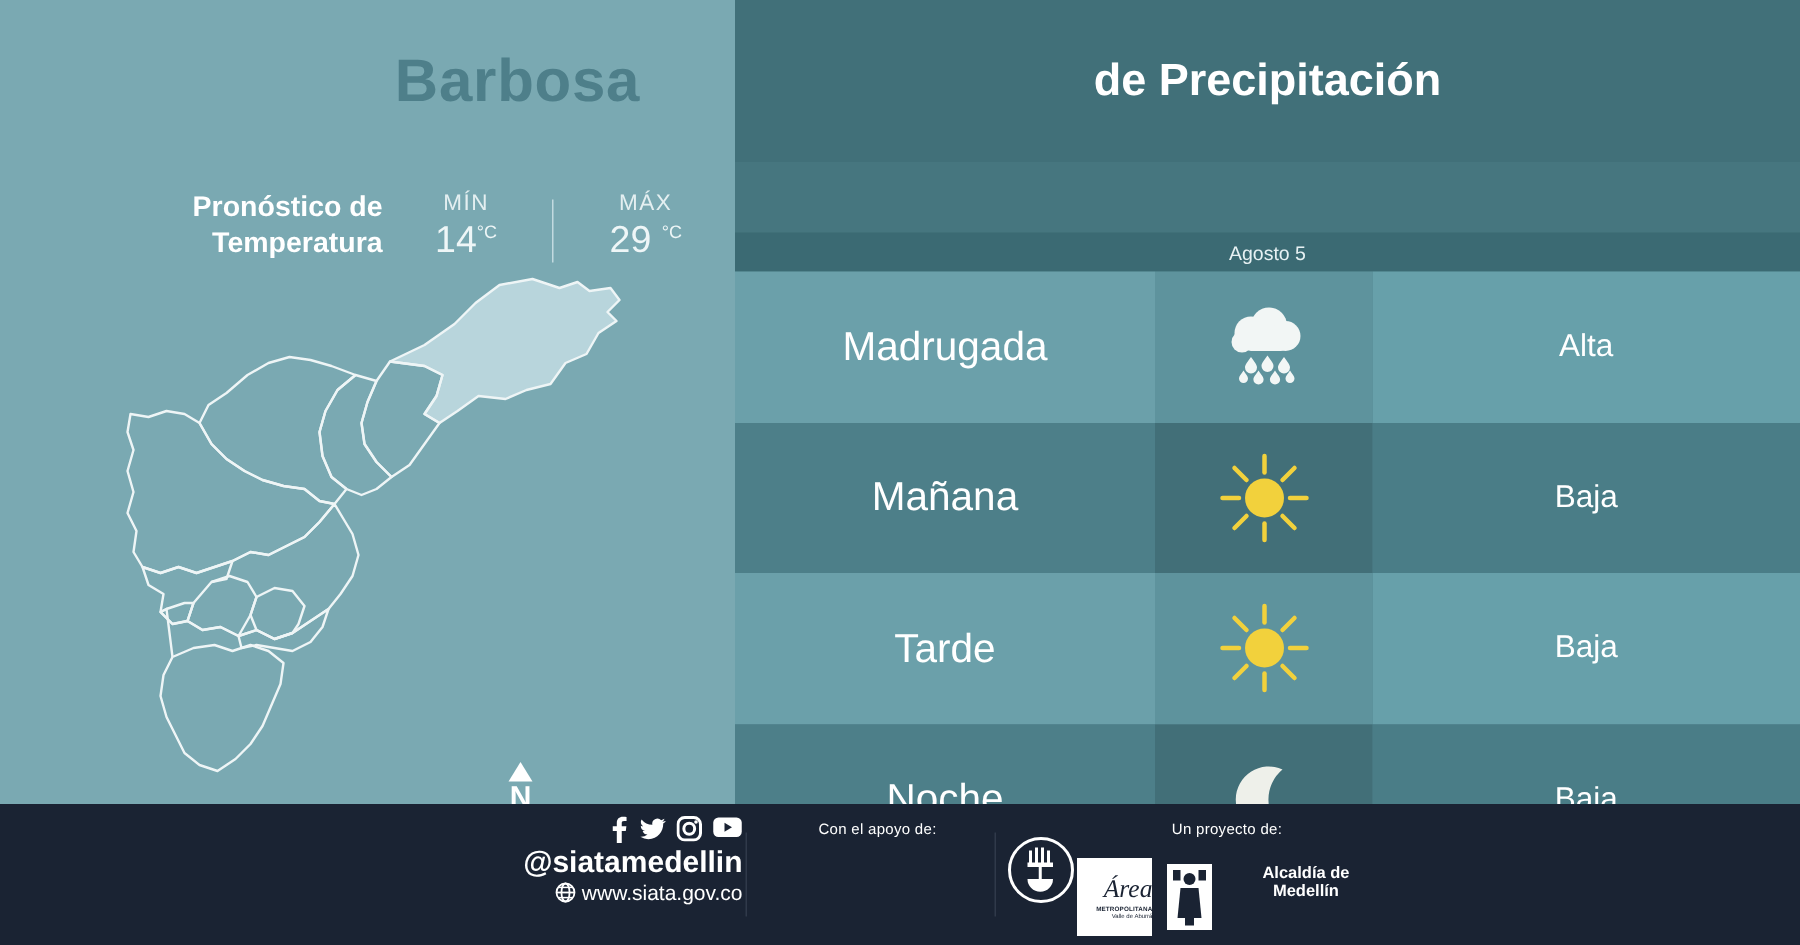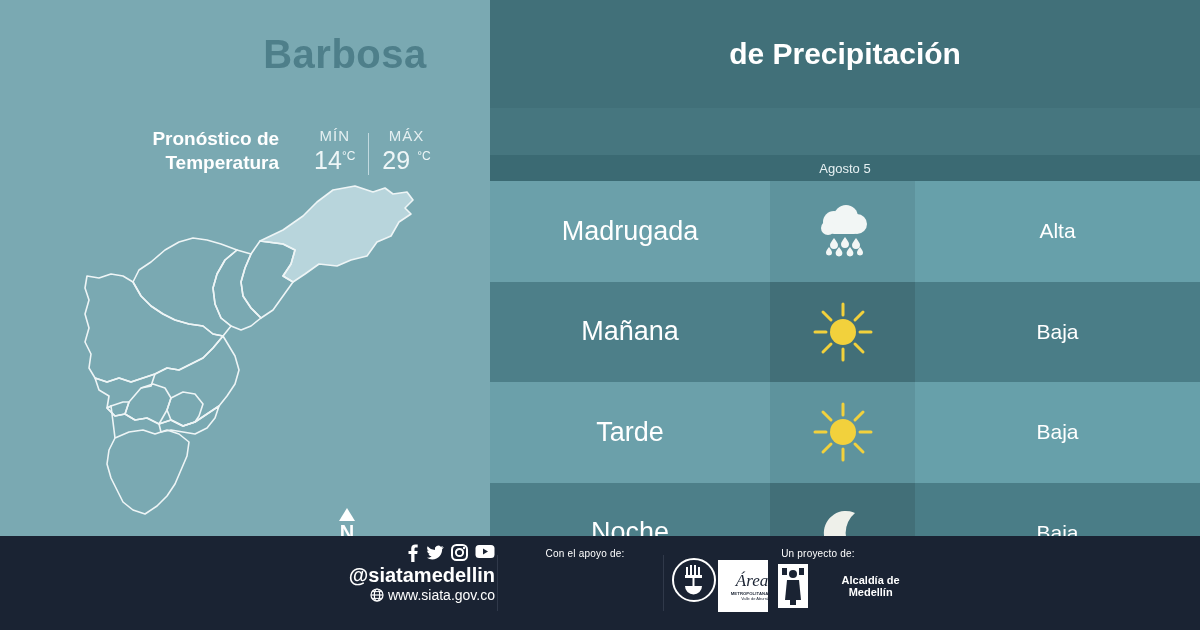--- a/index.html
+++ b/index.html
@@ -29,21 +29,21 @@
     color:#4e7f8a; font-size:40px; font-weight:bold; letter-spacing:.5px;
   }
   .temp-block{
     position:absolute; left:4px; top:116px; width:588px; height:70px;
     display:flex; align-items:center; justify-content:center; gap:22px;
   }
   .temp-title{
     color:#ffffff; font-size:19px; font-weight:bold; line-height:1.25;
     text-align:right;
   }
-  .temp-vals{ display:flex; align-items:flex-end; }
+  .temp-vals{ display:flex; align-items:flex-end;gap:24px; }
   .temp-col{ text-align:center; padding:0 13px; color:#eef6f7; }
   .temp-lbl{ font-size:15px; letter-spacing:1px; opacity:.92; }
   .temp-num{ font-size:25px; margin-top:2px; }
   .temp-num sup{ font-size:12px; vertical-align:super; }
   .temp-sep{ width:1px; height:42px; background:#cfe3e7; opacity:.85; margin-top:4px; }
 
   .map-wrap{ position:absolute; left:55px; top:178px; width:400px; height:350px; }
   .map-wrap svg{ width:100%; height:100%; display:block; }
   .north{
     position:absolute; left:272px; top:330px; width:40px; text-align:center;
@@ -88,37 +88,37 @@
   .footer{
     position:absolute; left:0; top:536px; width:1200px; height:94px;
     background:#1a2333; display:flex; align-items:center;
   }
   .f-social{ position:absolute; left:300px; top:8px; width:195px; text-align:right; color:#fff; }
   .f-icons{ display:flex; justify-content:flex-end; gap:7px; margin-bottom:2px; }
   .f-handle{ font-size:20px; font-weight:bold; line-height:1.15; }
   .f-web{ font-size:14px; display:flex; align-items:center; justify-content:flex-end; gap:4px; }
   .f-div{ position:absolute; width:1px; height:56px; background:#46506180; top:19px; }
   .f-block{ position:absolute; top:12px; text-align:center; color:#fff; }
-  .f-cap{ font-size:10px; margin-bottom:1px; letter-spacing:.2px; }
+  .f-cap{ font-size:10px; margin-bottom:13px; letter-spacing:.2px; }
   .f-logos{ display:flex; align-items:center; justify-content:center; gap:10px; }
   .epm{ font-size:25px; font-weight:bold; letter-spacing:-1.5px; font-family:"DejaVu Sans", sans-serif; }
   .epm sup{ font-size:8px; vertical-align:super; }
   .isagen{ font-size:16px; font-weight:bold; letter-spacing:.3px; display:flex; align-items:center; gap:2px; }
   .seal{
     width:44px;height:44px;border-radius:50%;border:2px solid #fff;
     display:flex;align-items:center;justify-content:center;
   }
   .area-logo{
     width:54px;height:52px;background:#fff;display:flex;flex-direction:column;
     align-items:flex-end;justify-content:center;color:#1a2333;
   }
   .area-script{ font-family:"Liberation Serif", serif; font-style:italic; font-size:17px; line-height:1; }
   .area-sub{ font-size:4.2px; font-weight:bold; margin-top:2px; letter-spacing:.1px; }
   .area-sub2{ font-size:4px; }
-  .alc-wrap{ display:flex; align-items:center; gap:15px; }
+  .alc-wrap{ display:flex; gap:15px; }
   .alc-crest{ width:30px;height:44px;background:#fff; }
   .alc-txt{ font-size:11px; font-weight:bold; }
 </style>
 </head>
 <body>
 
 <div id="root">
 
   <div class="left-panel">
 

